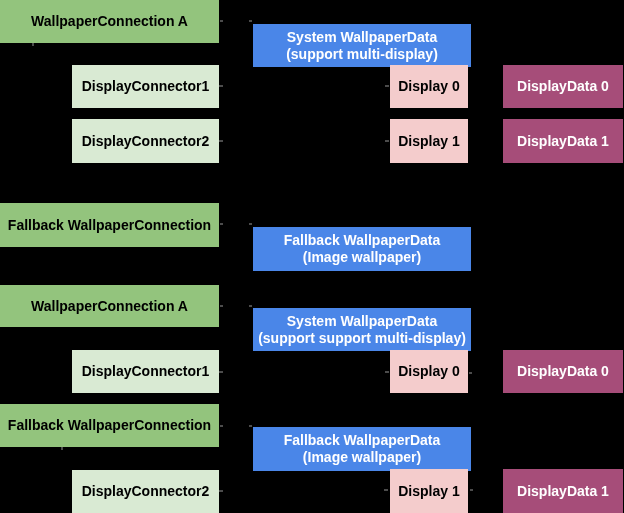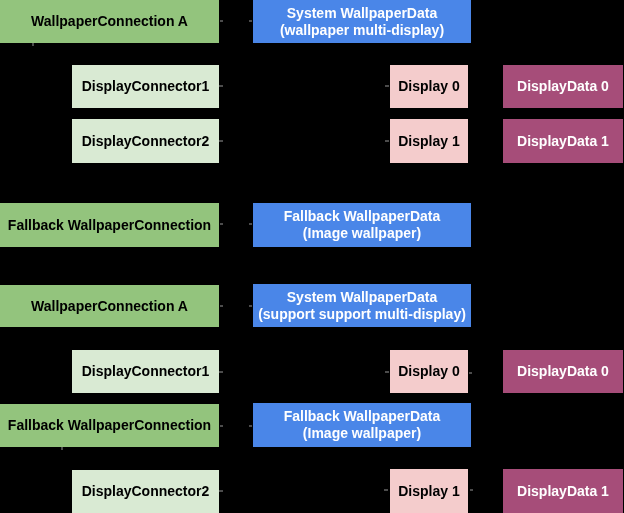--- a/index.html
+++ b/index.html
@@ -21,40 +21,40 @@
     align-items: center;
     justify-content: center;
     text-align: center;
     font-weight: 700;
     font-size: 14px;
     line-height: 17px;
     box-sizing: border-box;
   }
   .green      { background: var(--green, #93c47d);       color: var(--text-dark, #000); }
   .lightgreen { background: var(--light-green, #d9ead3); color: var(--text-dark, #000); text-align: center; }
-  .blue       { background: var(--blue, #4a86e8);        color: var(--text-light, #fff); }
+  .blue       { background: var(--blue, #4a86e8);        color: var(--text-light, #fff); margin-top: 24px; }
   .pink       { background: var(--pink, #f4cccc);        color: var(--text-dark, #000); }
   .magenta    { background: var(--magenta, #a64d79);     color: var(--text-light, #fff); }
   .tick {
     position: absolute;
     background: var(--tick, #4c4c4c);
   }
 </style>
 </head>
 <body>
 
 <div class="canvas">
 
   <div>
     <div class="box green" style="left:0; top:0; width:219px; height:43px;">
       <span>WallpaperConnection A</span>
     </div>
     <div class="box blue" style="left:253px; top:0; width:218px; height:43px;">
       <span>System WallpaperData</span>
-      <span>(wallpaper multi-display)</span>
+      <span>(support multi-display)</span>
     </div>
 
     <div class="box lightgreen" style="left:72px; top:65px; width:147px; height:43px;">
       <span>DisplayConnector1</span>
     </div>
     <div class="box pink" style="left:390px; top:65px; width:78px; height:43px;">
       <span>Display 0</span>
     </div>
     <div class="box magenta" style="left:503px; top:65px; width:120px; height:43px;">
       <span>DisplayData 0</span>

